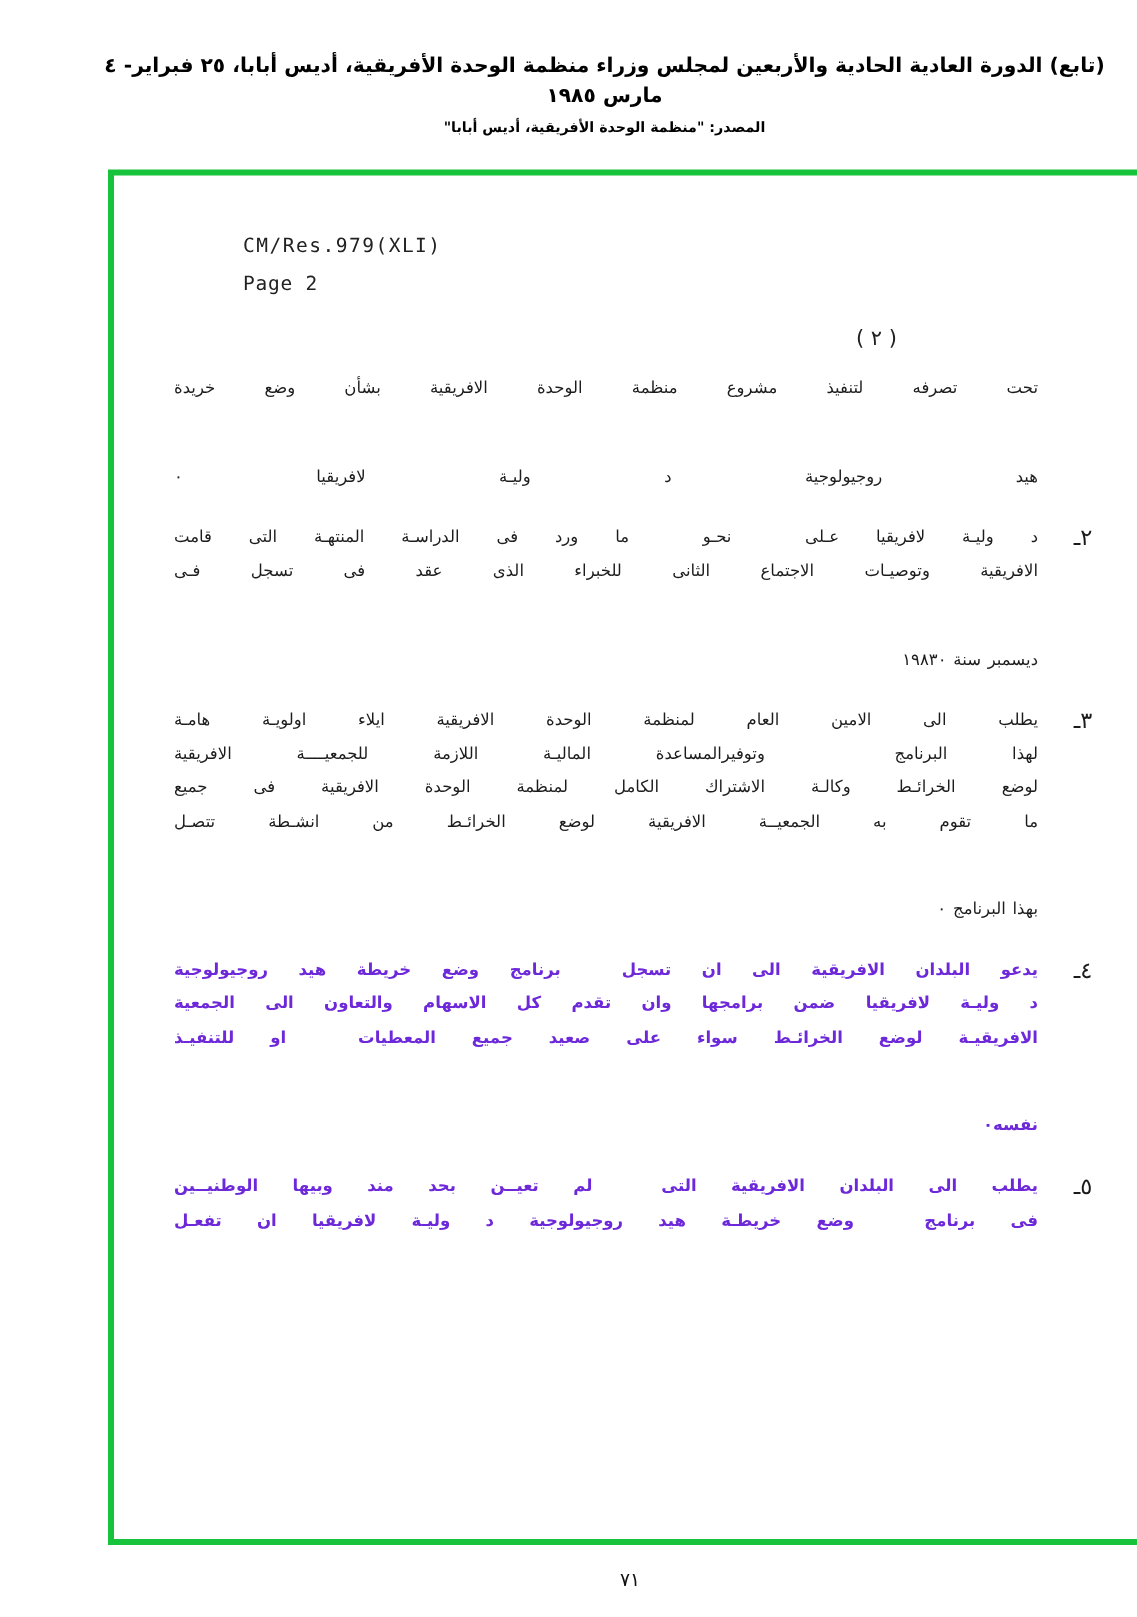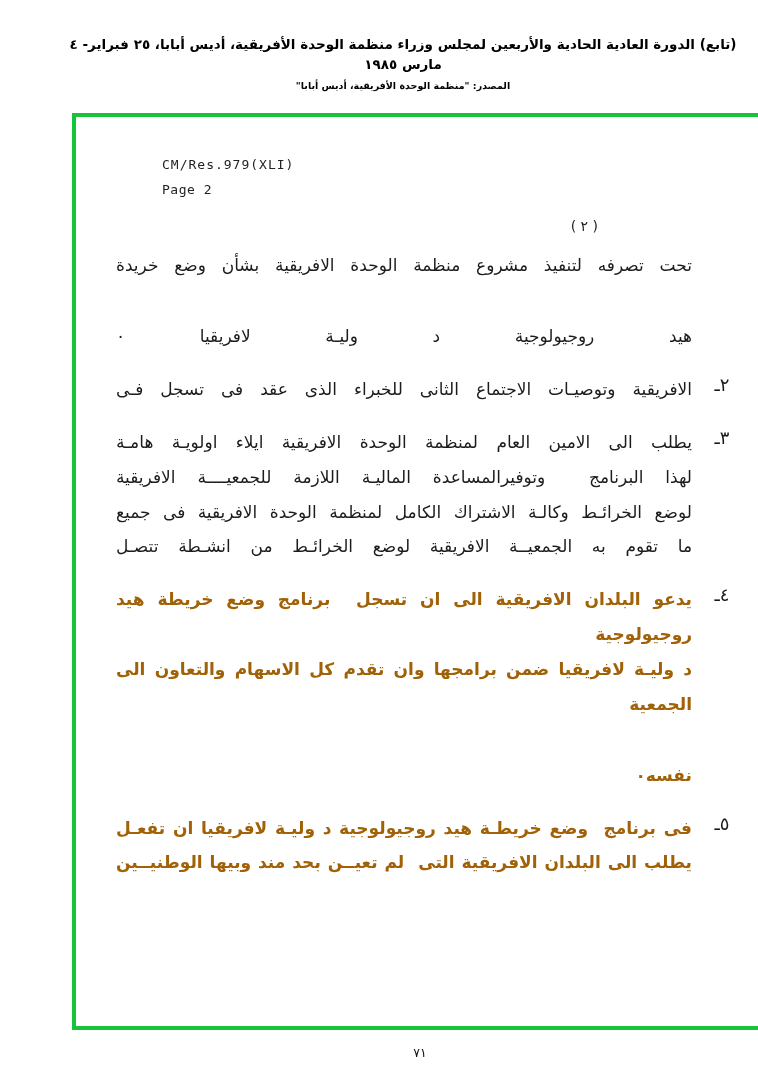--- a/index.html
+++ b/index.html
@@ -104,45 +104,45 @@
     display: block;
     margin-bottom: 18px;
   }
   .clause-marker {
     position: absolute;
     right: 0;
     top: 2px;
     width: 44px;
     text-align: center;
     font-family: "DejaVu Sans", "Liberation Sans", sans-serif;
-    font-size: 18px;
+    font-size: 15px;
     color: #1b1b1b;
   }
   .clause-body {
     margin-right: 52px;
     margin-left: 6px;
   }
   .line {
     font-family: "DejaVu Sans", "Liberation Sans", sans-serif;
-    font-size: 17px;
+    font-size: 11px;
     color: #1c1c1c;
     line-height: 2.05;
     text-align: justify;
     text-align-last: justify;
     white-space: pre-wrap;
     word-spacing: 1px;
   }
   .line.last {
     text-align: right;
     text-align-last: right;
     margin-top: 36px;
   }
   .clause.bold .line {
     font-weight: 700;
-    color: #a16207;
+    color: #6d28d9;
   }
   .lead-block .line {
     text-align: justify;
     text-align-last: justify;
   }
 
   
   .folio {
     position: absolute;
     bottom: 18px;
@@ -180,48 +180,52 @@
         <div class="clause lead-block">
           <div class="clause-body">
             <div class="line">تحت تصرفه لتنفيذ مشروع منظمة الوحدة الافريقية بشأن وضع خريدة</div>
             <div class="line last">هيد روجيولوجية د وليـة لافريقيا ٠</div>
           </div>
         </div>
 
         <div class="clause">
           <div class="clause-marker">٢ـ</div>
           <div class="clause-body">
+            <div class="line">د وليـة لافريقيا عـلى  نحـو  ما ورد فى الدراسـة المنتهـة التى قامت</div>
             <div class="line">الافريقية وتوصيـات الاجتماع الثانى للخبراء الذى عقد فى تسجل فـى</div>
+            <div class="line last">ديسمبر سنة ١٩٨٣٠</div>
           </div>
         </div>
 
         <div class="clause">
           <div class="clause-marker">٣ـ</div>
           <div class="clause-body">
             <div class="line">يطلب الى الامين العام لمنظمة الوحدة الافريقية ايلاء اولويـة هامـة</div>
             <div class="line">لهذا البرنامج  وتوفيرالمساعدة الماليـة اللازمة للجمعيــــة الافريقية</div>
             <div class="line">لوضع الخرائـط وكالـة الاشتراك الكامل لمنظمة الوحدة الافريقية فى جميع</div>
             <div class="line">ما تقوم به الجمعيــة الافريقية لوضع الخرائـط من انشـطة تتصـل</div>
+            <div class="line last">بهذا البرنامج ٠</div>
           </div>
         </div>
 
         <div class="clause bold">
           <div class="clause-marker">٤ـ</div>
           <div class="clause-body">
             <div class="line">يدعو البلدان الافريقية الى ان تسجل  برنامج وضع خريطة هيد روجيولوجية</div>
             <div class="line">د وليـة لافريقيا ضمن برامجها وان تقدم كل الاسهام والتعاون الى الجمعية</div>
+            <div class="line">الافريقيـة لوضع الخرائـط سواء على صعيد جميع المعطيات  او للتنفيـذ</div>
             <div class="line last">نفسه٠</div>
           </div>
         </div>
 
         <div class="clause bold">
           <div class="clause-marker">٥ـ</div>
           <div class="clause-body">
+            <div class="line">يطلب الى البلدان الافريقية التى  لم تعيــن بحد مند وبيها الوطنيــين</div>
             <div class="line">فى برنامج  وضع خريطـة هيد روجيولوجية د وليـة لافريقيا ان تفعـل</div>
-            <div class="line">يطلب الى البلدان الافريقية التى  لم تعيــن بحد مند وبيها الوطنيــين</div>
           </div>
         </div>
 
       </div>
     </div>
   </div>
 
   <div class="folio">٧١</div>
 
 </div>

